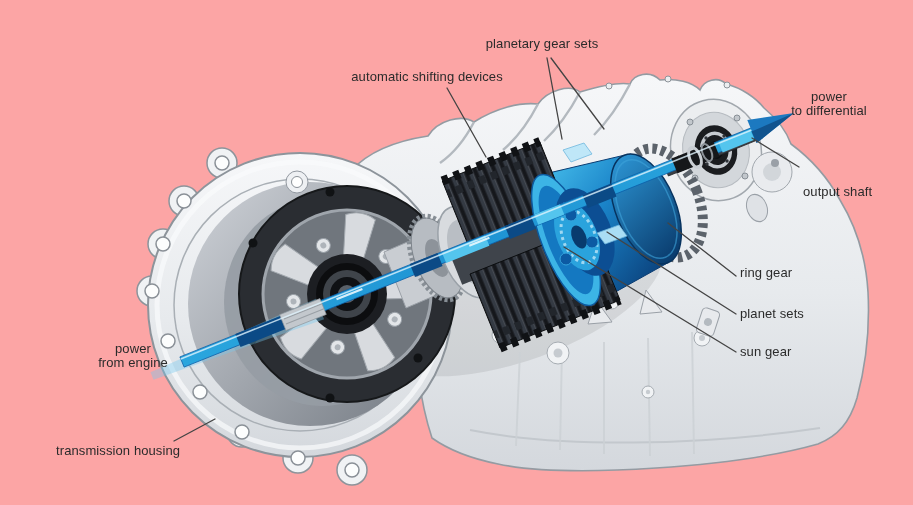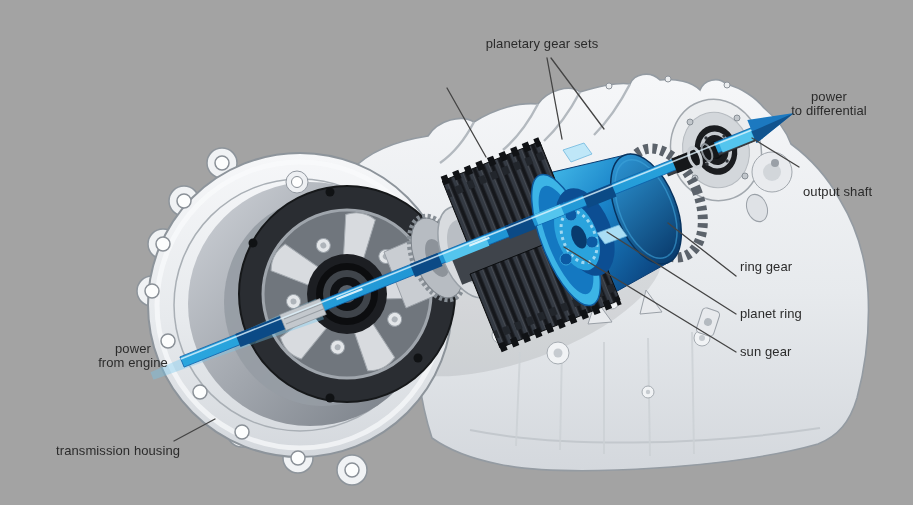--- a/index.html
+++ b/index.html
@@ -1,19 +1,19 @@
 <!DOCTYPE html>
 <html><head>
 <meta charset="utf-8">
 <style>
   html,body{margin:0;padding:0;background:#ffffff;}
   .stage{
     position:relative;
     width:913px;height:505px;
-    background:#a3a3a3;
+    background:#fca5a5;
     font-family:"Liberation Sans","DejaVu Sans",sans-serif;
     overflow:hidden;
   }
   .stage svg{position:absolute;left:0;top:0;}
   .label{
     position:absolute;
     font-size:13px;
     line-height:14px;
     color:#2b2b2b;
     white-space:pre-line;
@@ -289,22 +289,23 @@
     <line x1="447" y1="88" x2="486" y2="157"></line>
     <line x1="799" y1="167" x2="752" y2="138"></line>
     <line x1="736" y1="276" x2="668" y2="223"></line>
     <line x1="736" y1="314" x2="607" y2="232"></line>
     <line x1="736" y1="352" x2="564" y2="247"></line>
     <line x1="174" y1="441" x2="215" y2="419"></line>
   </g>
 </svg>
 
   <div class="label center" style="left:542px;top:37px;">planetary gear sets</div>
+  <div class="label center" style="left:427px;top:70px;">automatic shifting devices</div>
   <div class="label center" style="left:829px;top:90px;">power
 to differential</div>
   <div class="label" style="left:803px;top:160px;margin-top:25px;">output shaft</div>
-  <div class="label" style="left:740px;top:260px;text-align:right;">ring gear</div>
-  <div class="label" style="left:740px;top:307px;">planet ring</div>
+  <div class="label" style="left:740px;top:266px;text-align:right;">ring gear</div>
+  <div class="label" style="left:740px;top:307px;">planet sets</div>
   <div class="label" style="left:740px;top:345px;">sun gear</div>
   <div class="label center" style="left:133px;top:342px;">power
 from engine</div>
   <div class="label" style="left:56px;top:444px;">transmission housing</div>
 </div>
 
 </body></html>

